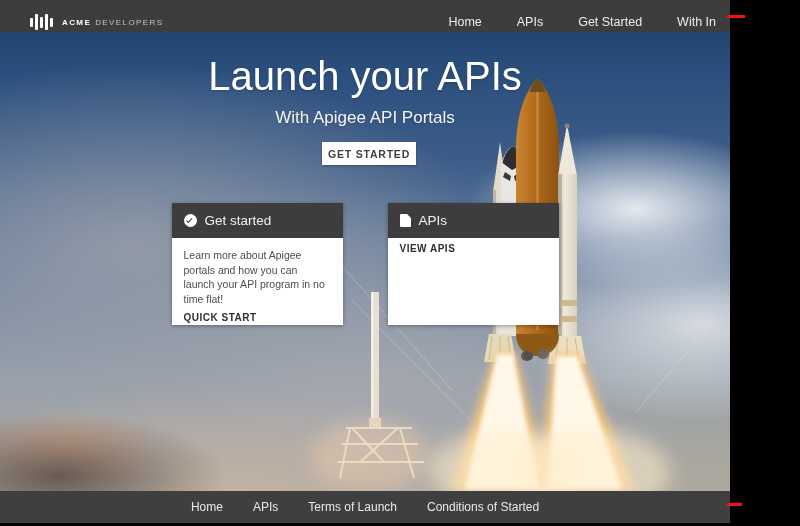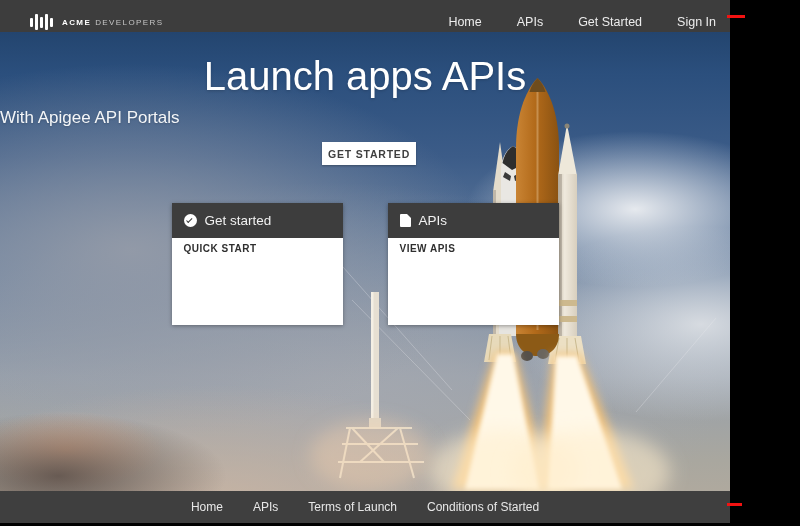--- a/index.html
+++ b/index.html
@@ -35,21 +35,21 @@
   .eq span:nth-child(5){height:9px}
   .brand-text { font-size:8px; letter-spacing:1.4px; color:#fff; font-weight:bold; }
   .brand-text .suffix { color:#c6c6c6; font-weight:normal; margin-left:4px; }
   .nav-links { margin-left:auto; display:flex; gap:35px; }
   .nav-links span { font-size:12.5px; color:#ececec; cursor:pointer; }
 
   
   .hero-title { position:absolute; top:54px; left:0; width:730px; text-align:center;
                 font-size:40px; font-weight:normal; color:#fff; z-index:3;
                 text-shadow:0 1px 3px rgba(0,0,0,0.18); }
-  .hero-sub { position:absolute; top:108px; left:0; width:730px; text-align:left;
+  .hero-sub { position:absolute; top:108px; left:0; width:730px; text-align:center;
               font-size:17px; color:#f4f6f8; z-index:3; text-shadow:0 1px 2px rgba(0,0,0,0.18); }
   .cta-btn { position:absolute; top:142px; left:322px; width:94px; height:23px;
              background:#fff; border:0; z-index:3; cursor:pointer;
              font-family:"Liberation Sans", sans-serif; font-size:10.5px; font-weight:bold;
              letter-spacing:0.8px; color:#3f3f3f; box-shadow:0 1px 2px rgba(0,0,0,0.3); }
 
   
   .cards { position:absolute; top:203px; left:0; width:730px; display:flex;
            justify-content:center; gap:45px; z-index:4; }
   .card { width:171px; height:122px; background:#fff; display:flex; flex-direction:column;
@@ -188,36 +188,37 @@
           <span></span>
           <span></span>
           <span></span>
       </span>
       <span class="brand-text"><span>ACME</span><span class="suffix">DEVELOPERS</span></span>
     </div>
     <div class="nav-links">
       <span>Home</span>
       <span>APIs</span>
       <span>Get Started</span>
-      <span>Sign In</span>
-    </div>
-  </div>
-
-  <div class="hero-title">Launch apps APIs</div>
+      <span>With In</span>
+    </div>
+  </div>
+
+  <div class="hero-title">Launch your APIs</div>
   <div class="hero-sub">With Apigee API Portals</div>
   <button class="cta-btn">GET STARTED</button>
 
   <div class="cards">
     <div class="card">
       <div class="card-header">
         <span class="icon-check">
             <i></i>
           </span>
         <span class="card-title">Get started</span>
       </div>
+      <div class="card-body">Learn more about Apigee portals and how you can launch your API program in no time flat!</div>
       <div class="card-actions">
         <span class="card-action">QUICK START</span>
       </div>
     </div>
     <div class="card">
       <div class="card-header">
         <span class="icon-file">
             <i></i>
           </span>
         <span class="card-title">APIs</span>

